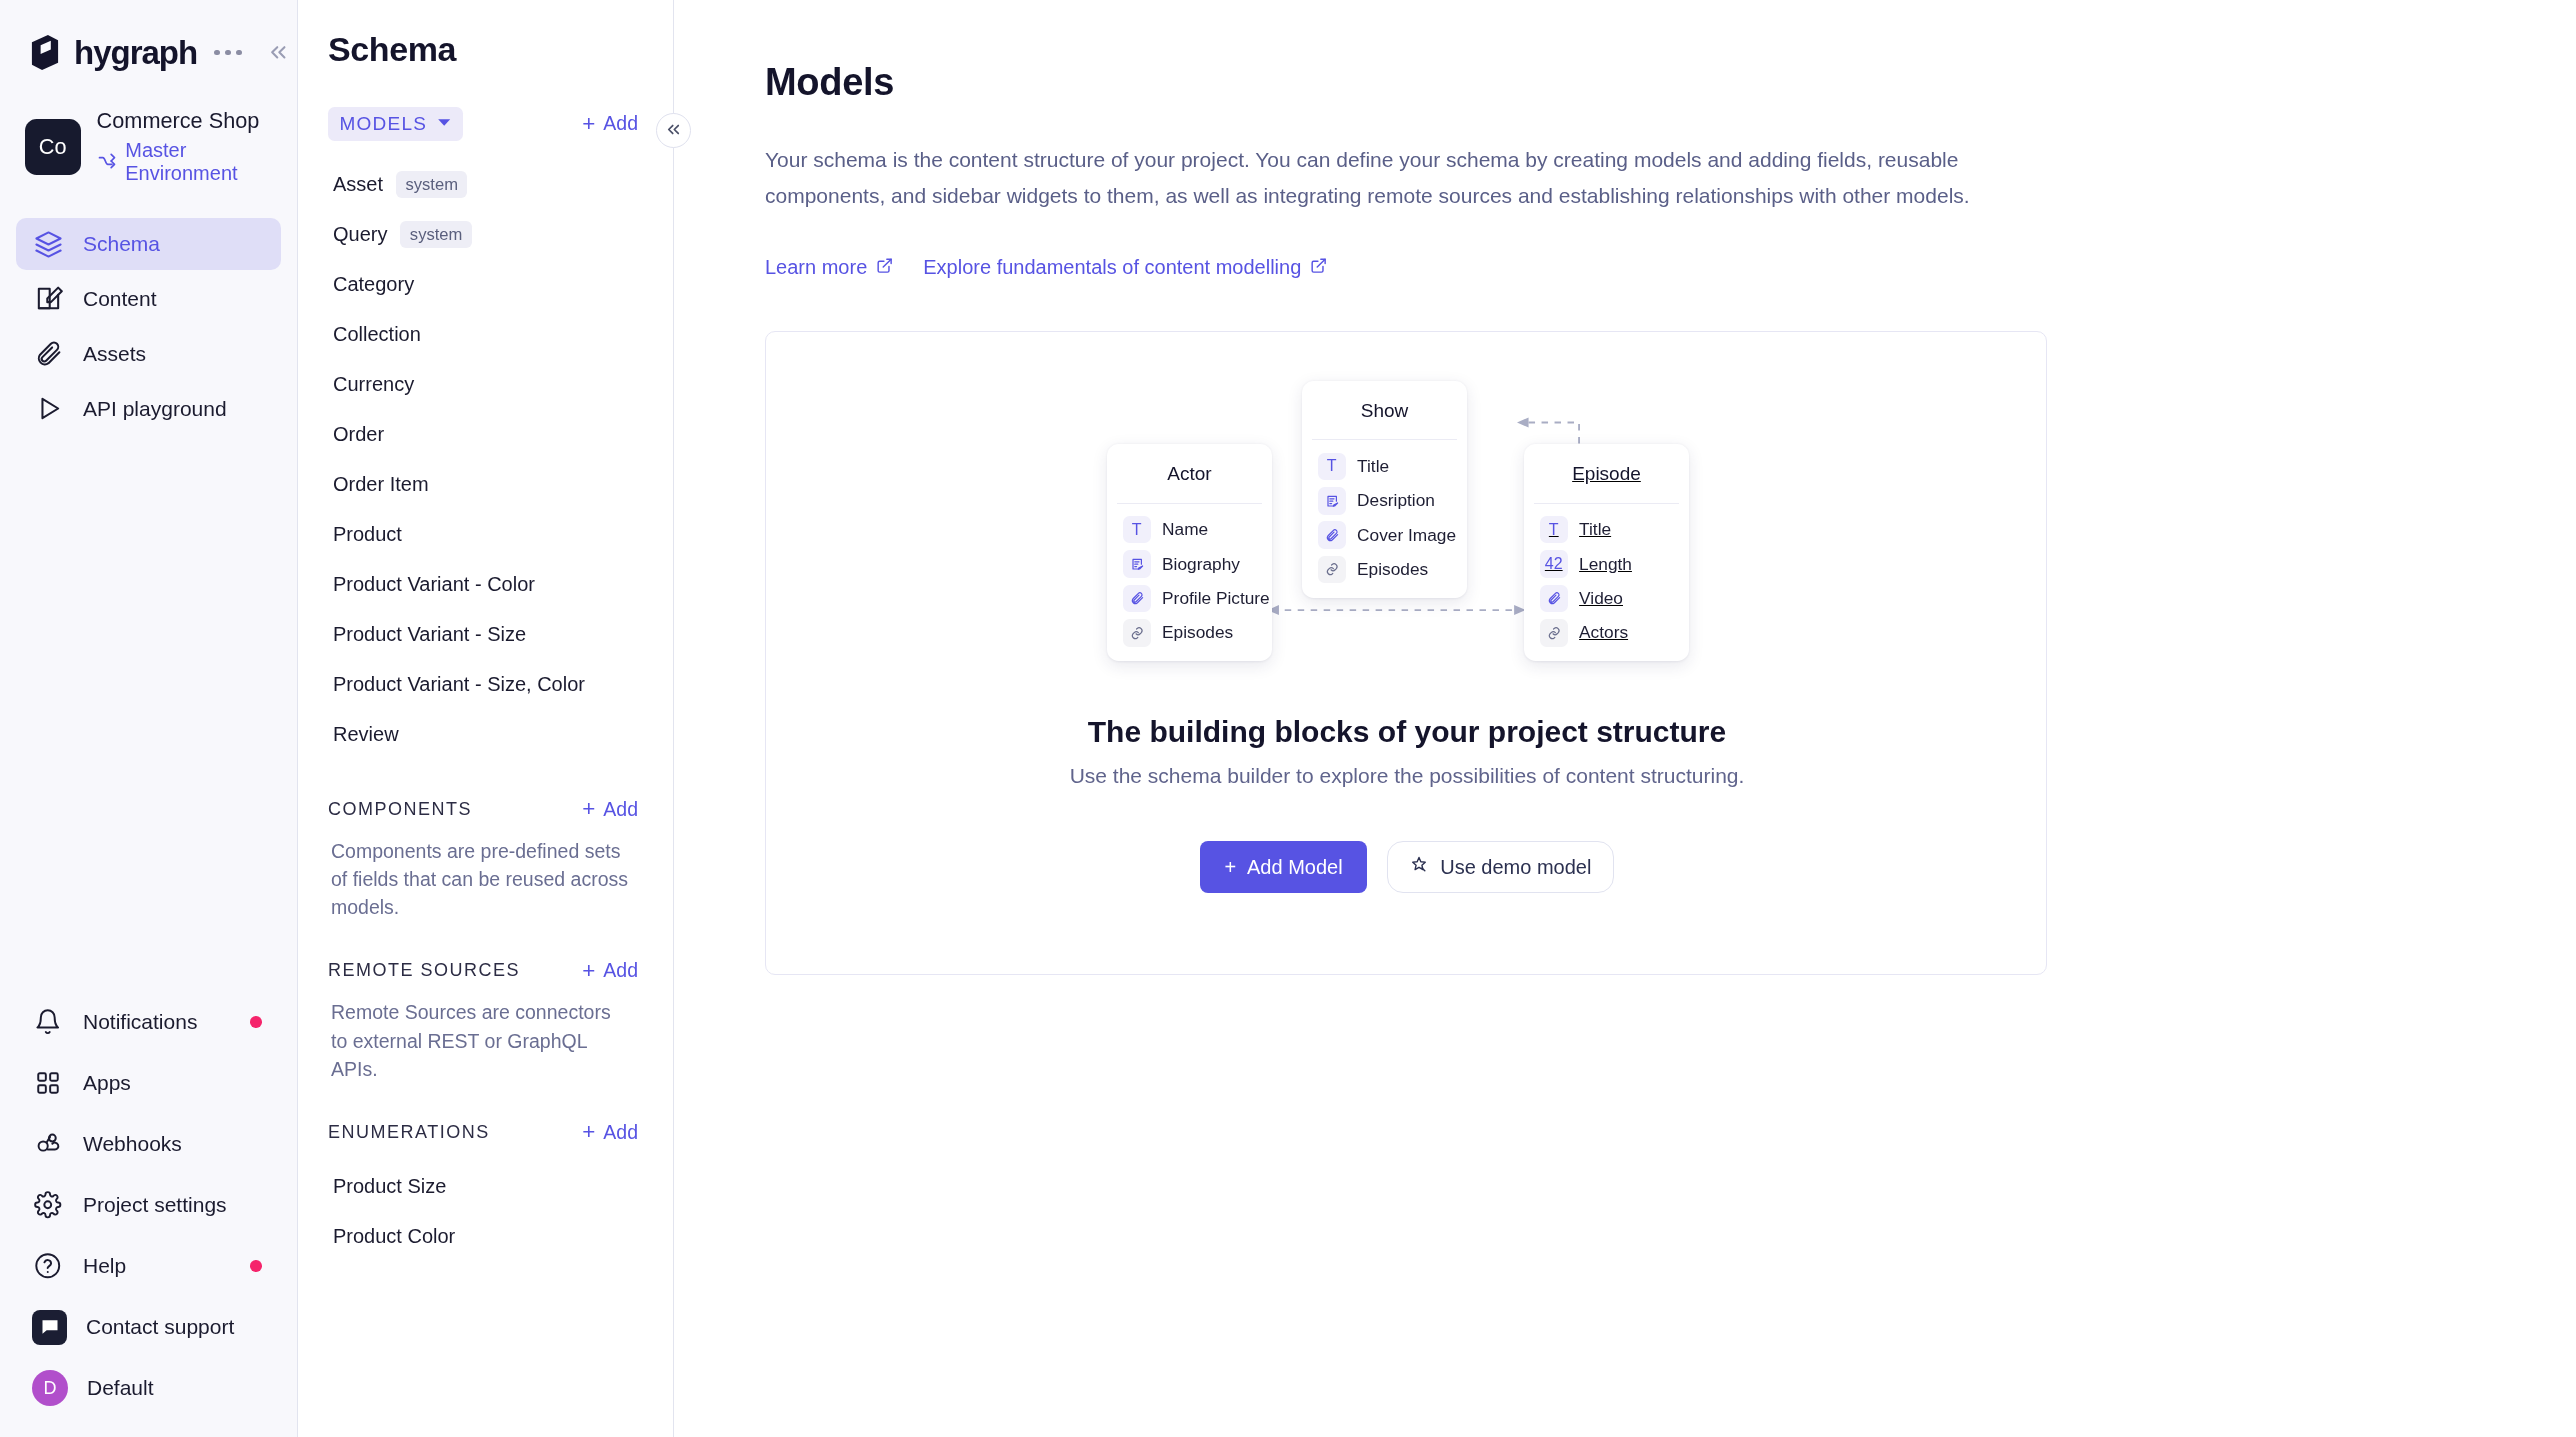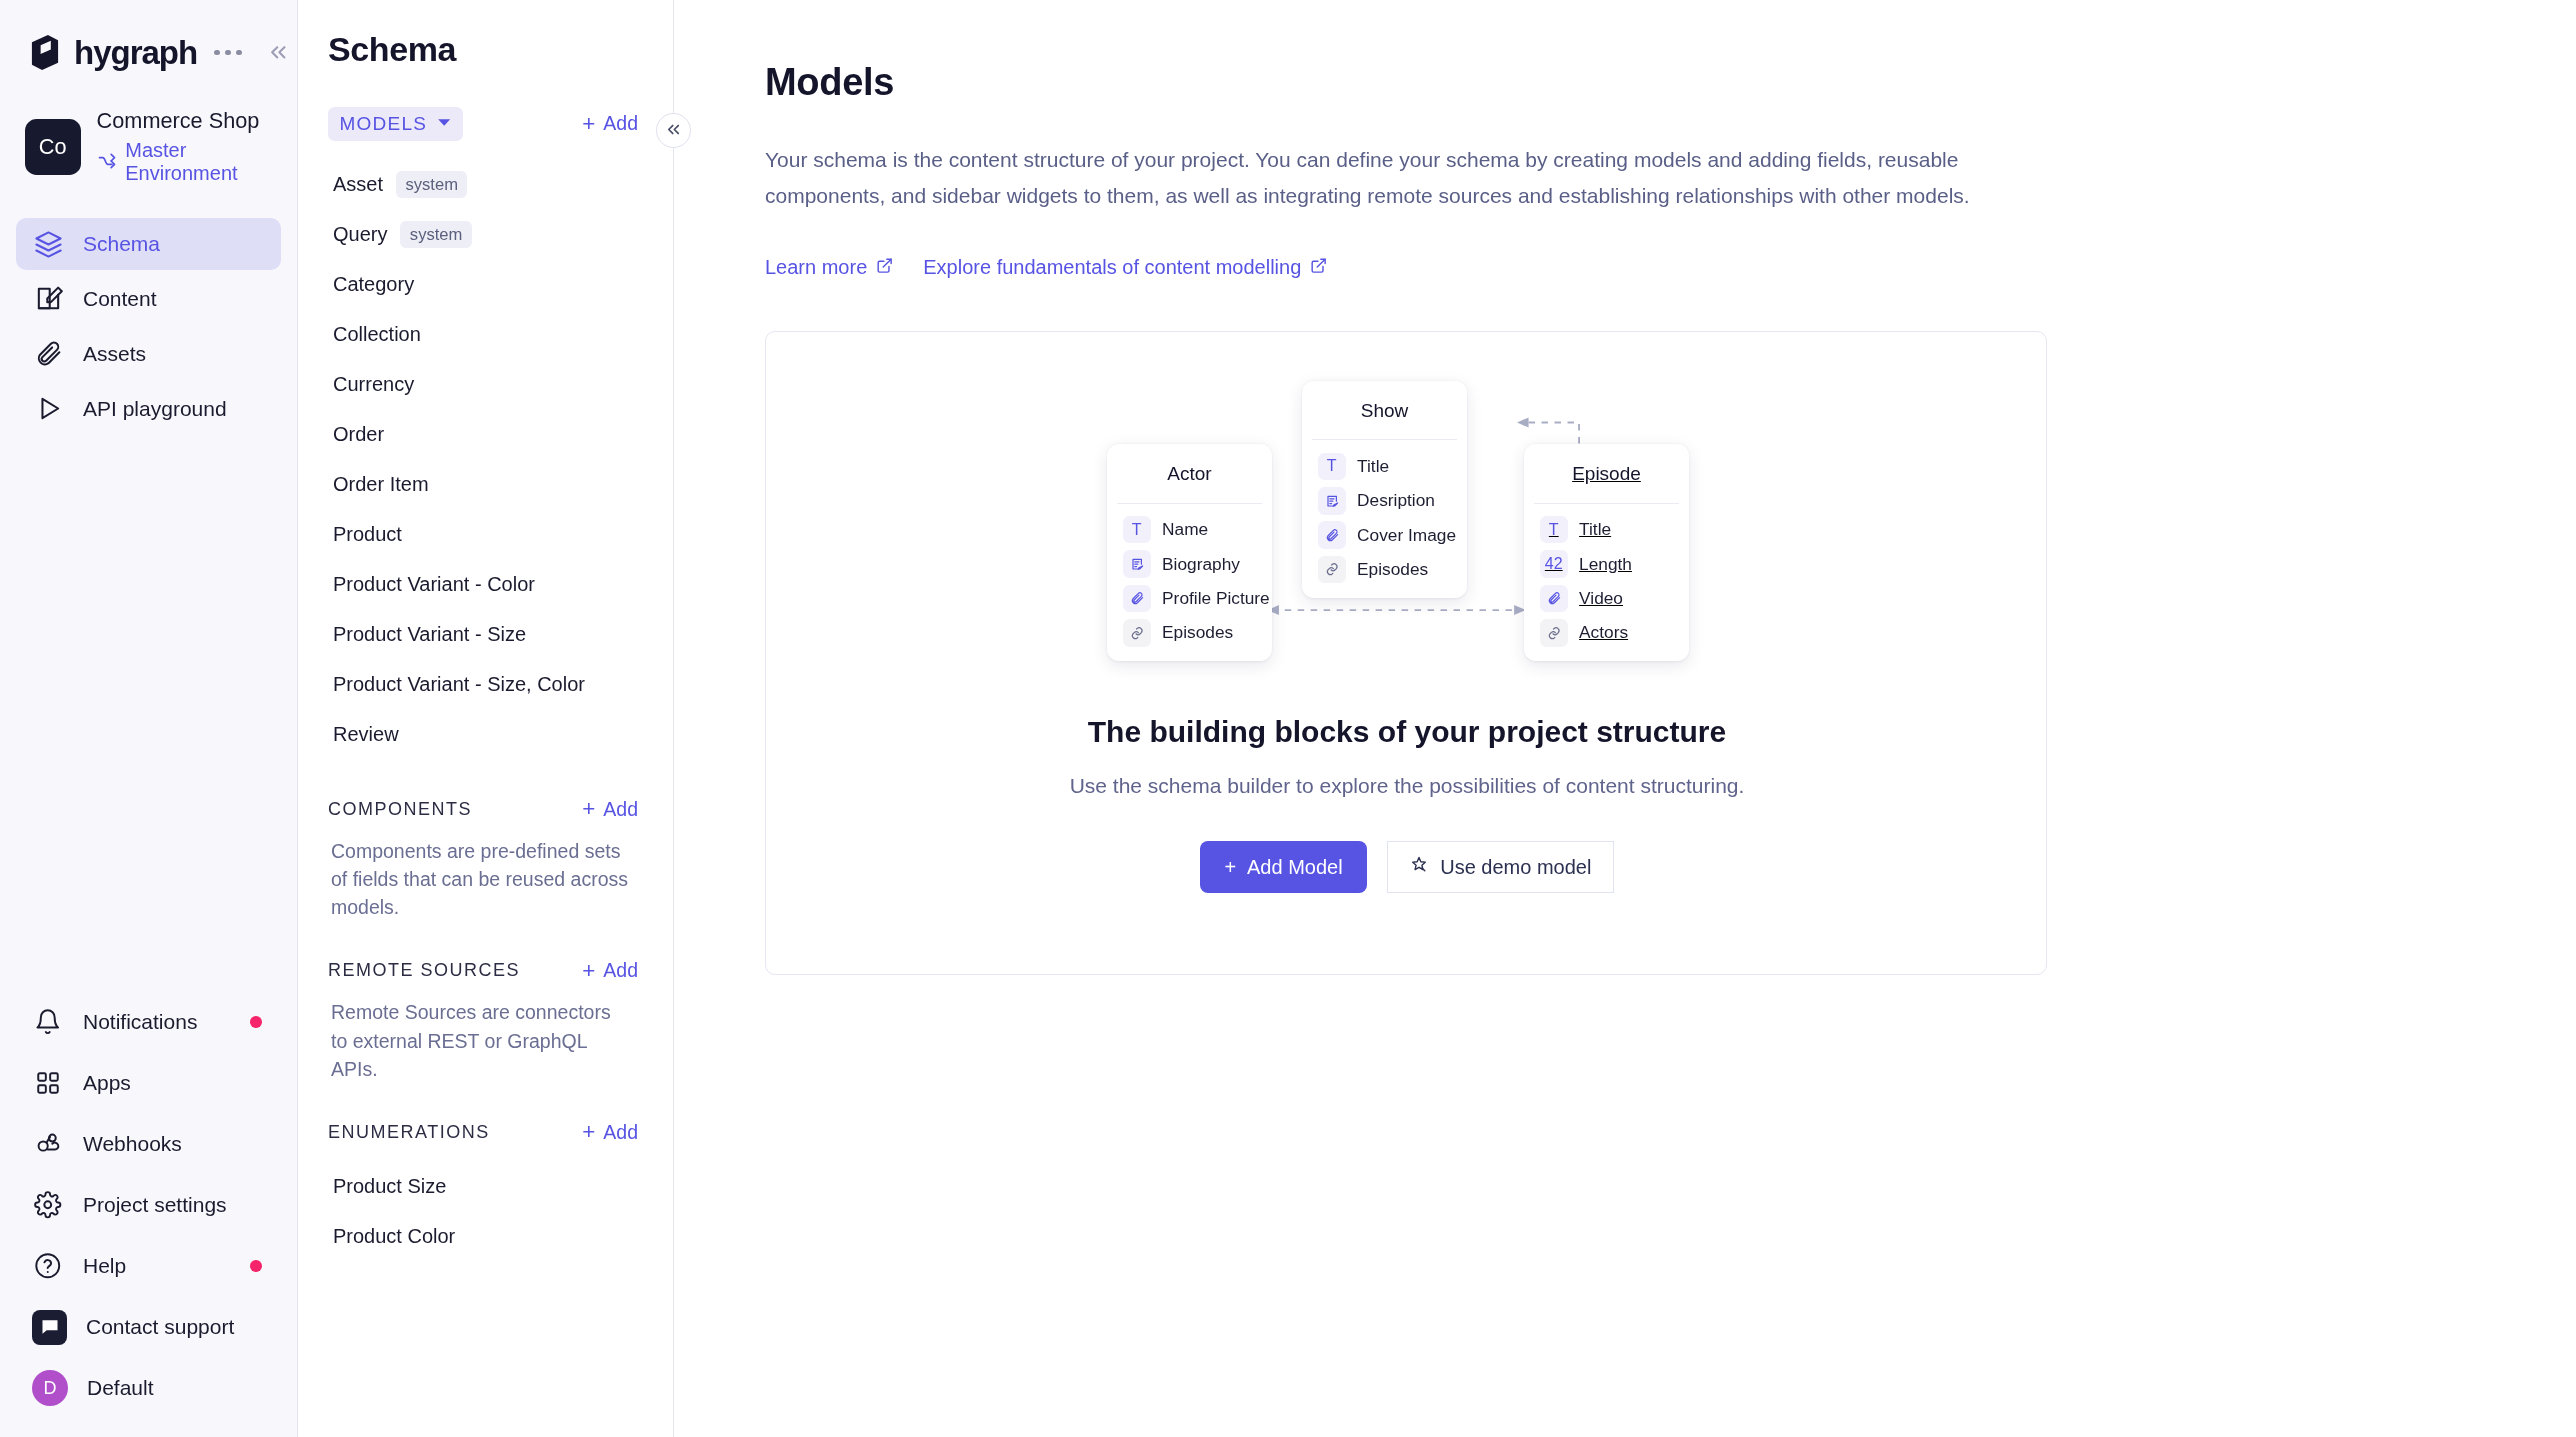--- a/index.html
+++ b/index.html
@@ -121,31 +121,31 @@
   .fbox {
     width: 27.5px; height: 27.5px; border-radius: 6.5px; background: #f1f0fb;
     display: flex; align-items: center; justify-content: center; flex: 0 0 27.5px;
     color: #5753e3; font-size: 16px;
   }
   .fbox.muted { background: #f3f3f6; color: #6b6f8e; }
   .fname { font-size: 17.3px; color: #1e1e33; white-space: nowrap; }
 
   .promo-head { position: absolute; left: 0; top: 383px; width: 1282px; text-align: center;
                 font-size: 30px; font-weight: bold; color: #14142b; }
-  .promo-sub { position: absolute; left: 0; top: 442px; width: 1282px; text-align: center;
+  .promo-sub { position: absolute; left: 0; top: 432px; width: 1282px; text-align: center;
                font-size: 21px; color: #60648c; }
   .promo-actions { position: absolute; left: 0; top: 509px; width: 1282px;
                    display: flex; justify-content: center; gap: 19.5px; }
   .btn-primary {
     background: #5753e3; color: #fff; border: none; border-radius: 8px;
     height: 52px; padding: 0 24.6px; font-size: 20px; cursor: pointer;
     display: flex; align-items: center; gap: 10.8px; font-family: "Liberation Sans", sans-serif;
   }
   .btn-secondary {
-    background: #fff; color: #2b3050; border: 1.4px solid #e1e3f0; border-radius: 0;
+    background: #fff; color: #2b3050; border: 1.4px solid #e1e3f0; border-radius: 16px;
     height: 52px; padding: 0 21.7px; font-size: 20px; cursor: pointer;
     display: flex; align-items: center; gap: 10.8px; font-family: "Liberation Sans", sans-serif;
   }
 </style>
 </head>
 <body>
 
 <div class="app">
 
   <aside class="leftnav">

